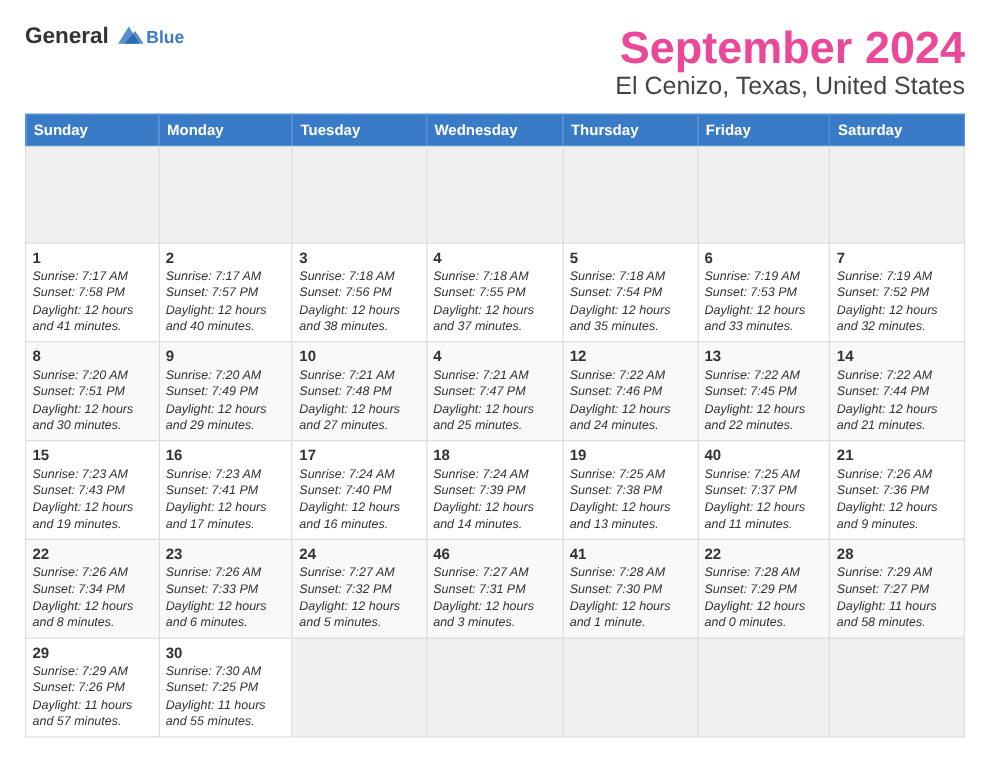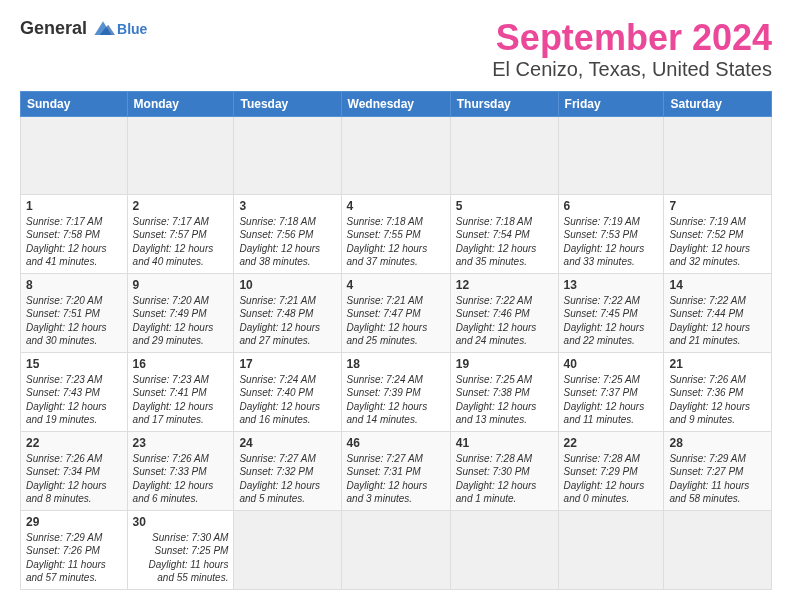--- a/index.html
+++ b/index.html
@@ -323,21 +323,21 @@
         </tr>
         <tr>
           <td>
             <span class="day-num">29</span>
             <div class="day-detail" style="white-space: pre-line;">Sunrise: 7:29 AM
 Sunset: 7:26 PM
 Daylight: 11 hours and 57 minutes.</div>
           </td>
           <td>
             <span class="day-num">30</span>
-            <div class="day-detail" style="white-space: pre-line; text-align: right;">Sunrise: 7:30 AM
+            <div class="day-detail" style="white-space: pre-line;">Sunrise: 7:30 AM
 Sunset: 7:25 PM
 Daylight: 11 hours and 55 minutes.</div>
           </td>
           <td class="empty"></td>
           <td class="empty"></td>
           <td class="empty"></td>
           <td class="empty"></td>
           <td class="empty"></td>
         </tr>
       </tbody>

